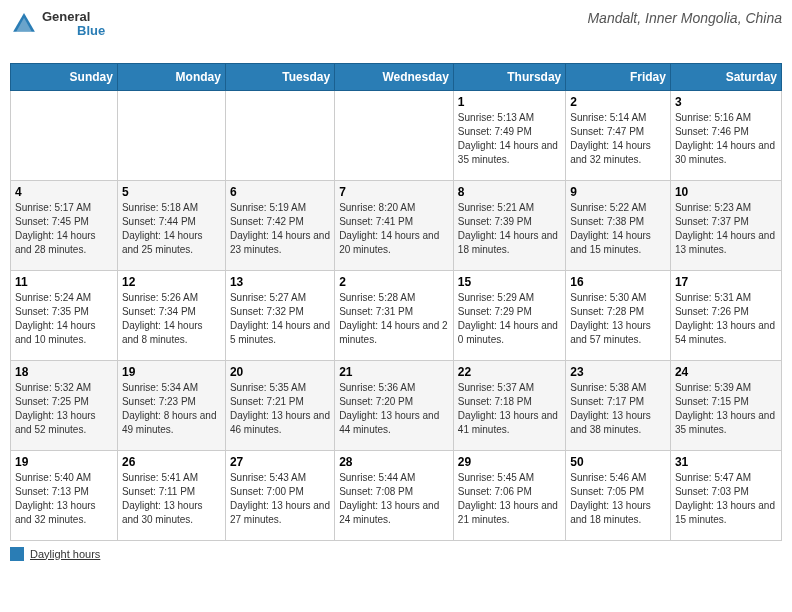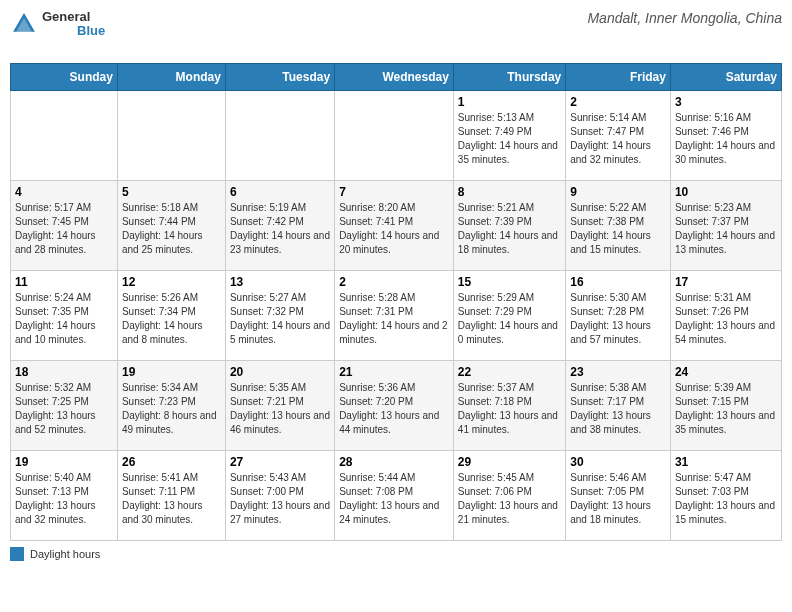--- a/index.html
+++ b/index.html
@@ -86,20 +86,21 @@
     .empty-cell {
       background: #fff;
     }
     .legend {
       display: flex;
       align-items: center;
       gap: 6px;
       margin-top: 6px;
       font-size: 11px;
       color: #333;
+      text-decoration: underline;
     }
     .legend-box {
       width: 14px;
       height: 14px;
       background: #2a7db5;
       display: inline-block;
     }
   </style>
 </head>
 <body>
@@ -372,21 +373,21 @@
       </td>
         <td>
         <span class="day-num">29</span>
         <div class="day-info">
           <span>Sunrise: 5:45 AM</span><br>
           <span>Sunset: 7:06 PM</span><br>
           <span>Daylight: 13 hours and 21 minutes.</span>
         </div>
       </td>
         <td>
-        <span class="day-num">30</span>
+        <span class="day-num">50</span>
         <div class="day-info">
           <span>Sunrise: 5:46 AM</span><br>
           <span>Sunset: 7:05 PM</span><br>
           <span>Daylight: 13 hours and 18 minutes.</span>
         </div>
       </td>
         <td>
         <span class="day-num">31</span>
         <div class="day-info">
           <span>Sunrise: 5:47 AM</span><br>

